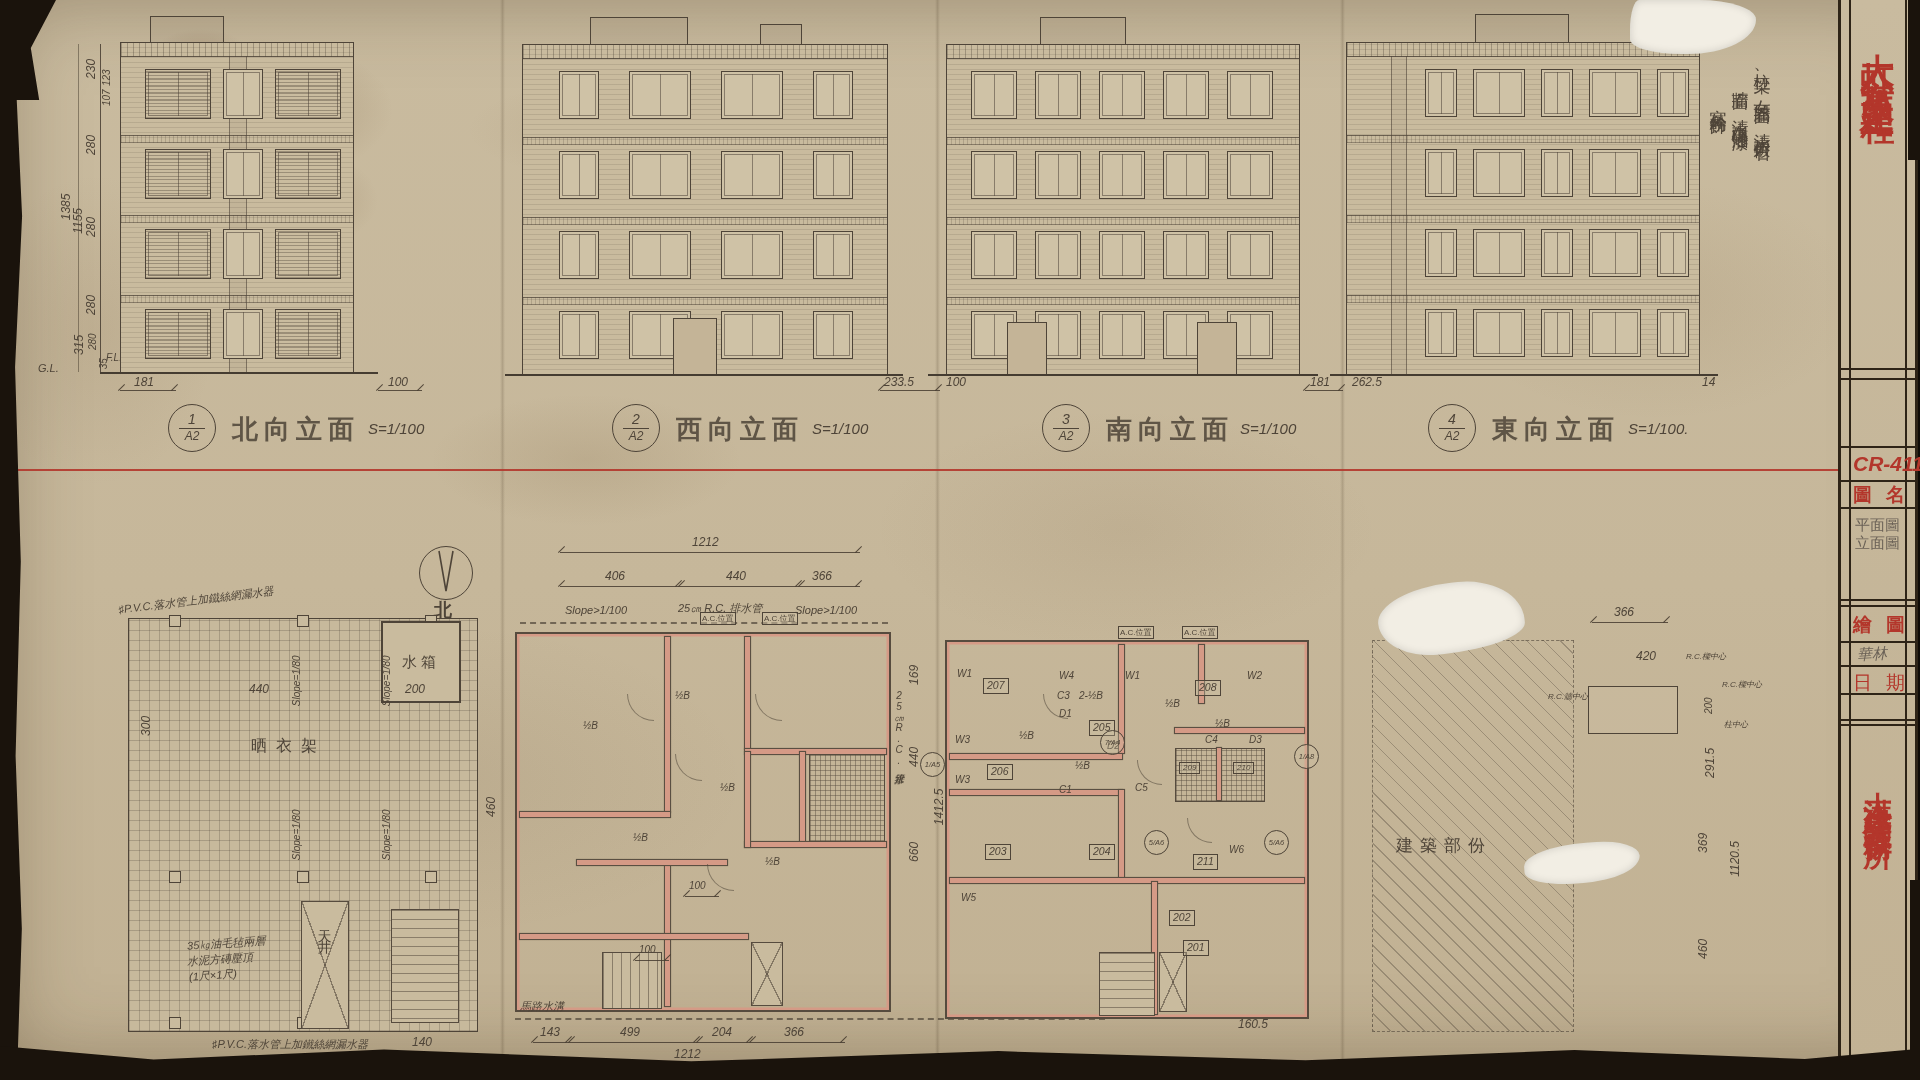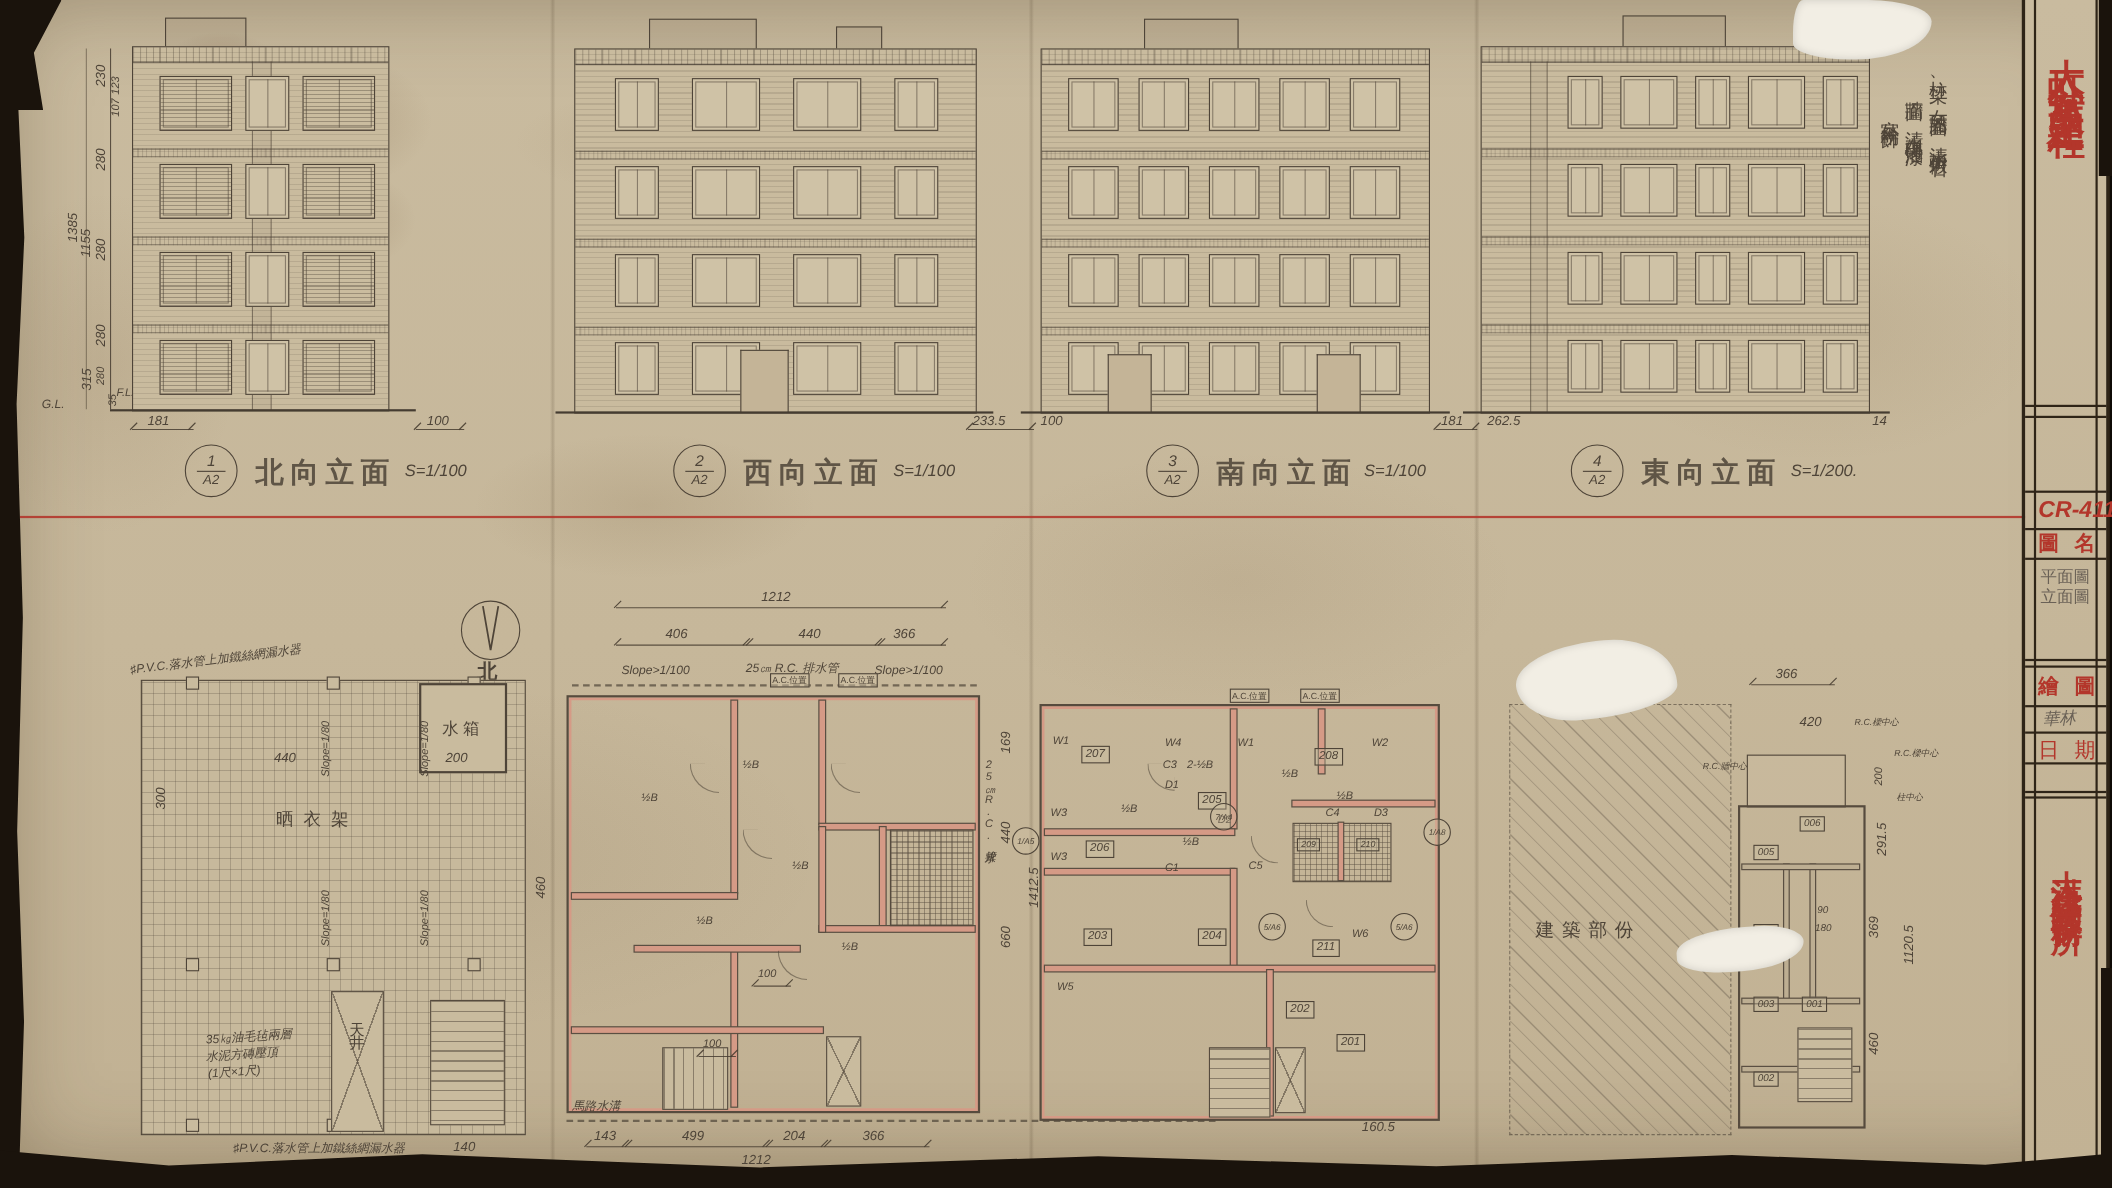--- a/index.html
+++ b/index.html
@@ -285,21 +285,21 @@
     <span class="den">A2</span>
   </div>
   <span class="ename" style="left:1106px;top:412px">南向立面</span>
   <span class="escale" style="left:1240px;top:420px">S=1/100</span>
 
   <div class="ecirc" style="left:1428px;top:404px">
     <span class="num">4</span>
     <span class="den">A2</span>
   </div>
   <span class="ename" style="left:1492px;top:412px">東向立面</span>
-  <span class="escale" style="left:1628px;top:420px">S=1/200.</span>
+  <span class="escale" style="left:1628px;top:420px">S=1/100.</span>
 
   <div class="redline" style="left:18px;top:469px;width:1828px"></div>
 
   <div class="compass" style="left:419px;top:546px;width:52px;height:52px">
     <svg viewBox="0 0 52 52">
       <path d="M19 4 L26 44 L33 4" fill="none" stroke="#4e4438" stroke-width="1.6"></path>
     </svg>
   </div>
   <span class="t" style="left:434px;top:600px;font-size:18px;font-weight:bold">北</span>
 
@@ -419,21 +419,21 @@
     <span class="rm" style="left:36px;top:36px">207</span>
     <span class="rm" style="left:248px;top:38px">208</span>
     <span class="rm" style="left:142px;top:78px">205</span>
     <span class="rm" style="left:40px;top:122px">206</span>
     <span class="rm" style="left:38px;top:202px">203</span>
     <span class="rm" style="left:142px;top:202px">204</span>
     <span class="rm" style="left:246px;top:212px">211</span>
     <span class="rm" style="left:232px;top:120px;font-size:8px">209</span>
     <span class="rm" style="left:286px;top:120px;font-size:8px">210</span>
     <span class="rm" style="left:222px;top:268px">202</span>
-    <span class="rm" style="left:268px;top:298px">201</span>
+    <span class="rm" style="left:236px;top:298px">201</span>
     <span class="t lblS" style="left:10px;top:26px">W1</span>
     <span class="t lblS" style="left:112px;top:28px">W4</span>
     <span class="t lblS" style="left:178px;top:28px">W1</span>
     <span class="t lblS" style="left:300px;top:28px">W2</span>
     <span class="t lblS" style="left:8px;top:92px">W3</span>
     <span class="t lblS" style="left:8px;top:132px">W3</span>
     <span class="t lblS" style="left:14px;top:250px">W5</span>
     <span class="t lblS" style="left:282px;top:202px">W6</span>
     <span class="t lblS" style="left:112px;top:66px">D1</span>
     <span class="t lblS" style="left:160px;top:98px">D2</span>
@@ -461,36 +461,20 @@
   <div class="dimline" style="left:1592px;top:622px;width:76px"></div>
   <span class="t dimnum" style="left:1614px;top:606px">366</span>
   <span class="t dimnum" style="left:1636px;top:650px">420</span>
   <span class="t hand" style="left:1548px;top:692px;font-size:8px">R.C.牆中心</span>
   <span class="t hand" style="left:1686px;top:652px;font-size:8px">R.C.樑中心</span>
   <span class="t hand" style="left:1722px;top:680px;font-size:8px">R.C.樑中心</span>
   <span class="t hand" style="left:1724px;top:720px;font-size:8px">柱中心</span>
   <span class="t dimnum rot" style="left:1700px;top:700px;font-size:10px">200</span>
 
   <div style="position:absolute;left:1588px;top:686px;width:88px;height:46px;border:1.6px solid var(--ink);background:rgba(201,187,158,.6)"></div>
-  <div class="planbox" style="left:1580px;top:732px;width:112px;height:290px;box-shadow:none;border-width:2px">
-    <div class="wallg" style="left:40px;top:52px;width:4px;height:122px"></div>
-    <div class="wallg" style="left:64px;top:52px;width:4px;height:122px"></div>
-    <div class="wallg" style="left:2px;top:52px;width:106px;height:4px"></div>
-    <div class="wallg" style="left:2px;top:174px;width:106px;height:4px"></div>
-    <div class="wallg" style="left:2px;top:236px;width:106px;height:4px"></div>
-    <div class="stair" style="left:52px;top:200px;width:48px;height:66px;background-color:#c9bb9e"></div>
-    <span class="rm" style="left:54px;top:8px;font-size:9px">006</span>
-    <span class="rm" style="left:12px;top:34px;font-size:9px">005</span>
-    <span class="rm" style="left:12px;top:106px;font-size:9px">004</span>
-    <span class="rm" style="left:12px;top:172px;font-size:9px">003</span>
-    <span class="rm" style="left:56px;top:172px;font-size:9px">001</span>
-    <span class="rm" style="left:12px;top:240px;font-size:9px">002</span>
-    <span class="t dimnum" style="left:70px;top:88px;font-size:9px">90</span>
-    <span class="t dimnum" style="left:68px;top:104px;font-size:9px">180</span>
-  </div>
   <span class="t dimnum rot" style="left:1696px;top:756px">291.5</span>
   <span class="t dimnum rot" style="left:1694px;top:836px">369</span>
   <span class="t dimnum rot" style="left:1718px;top:852px">1120.5</span>
   <span class="t dimnum rot" style="left:1694px;top:942px">460</span>
 
   <div id="tblock" style="left:1838px;width:74px">
     <div id="tinner" style="left:8px;width:54px"></div>
     <div class="tbrow" style="top:0;height:368px"></div>
     <div class="hr2" style="top:378px"></div>
     <div class="tbrow" style="top:380px;height:66px"></div>

